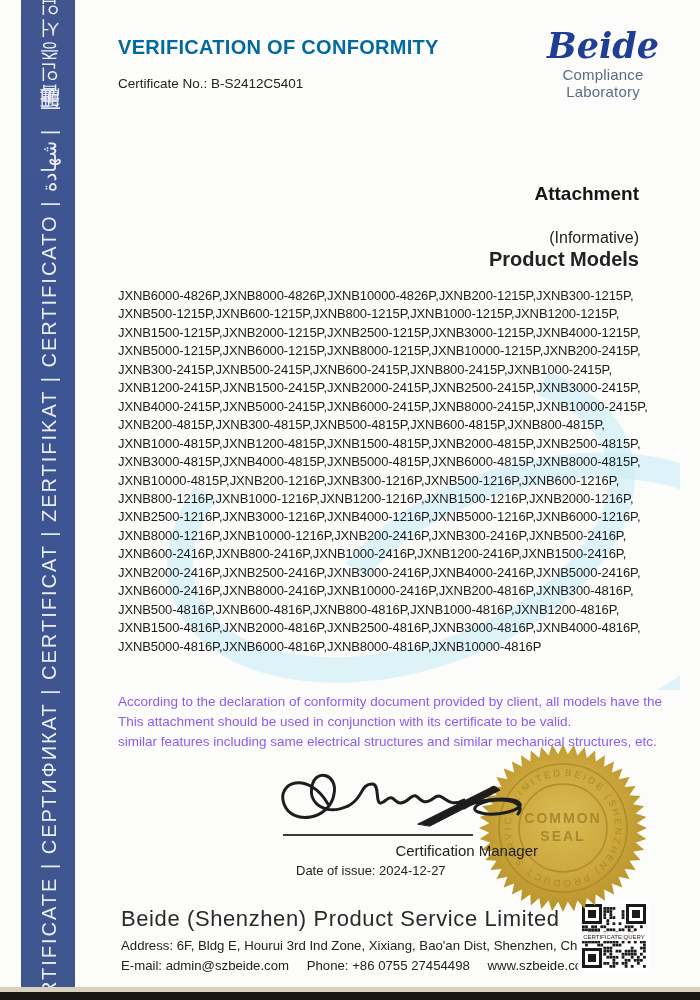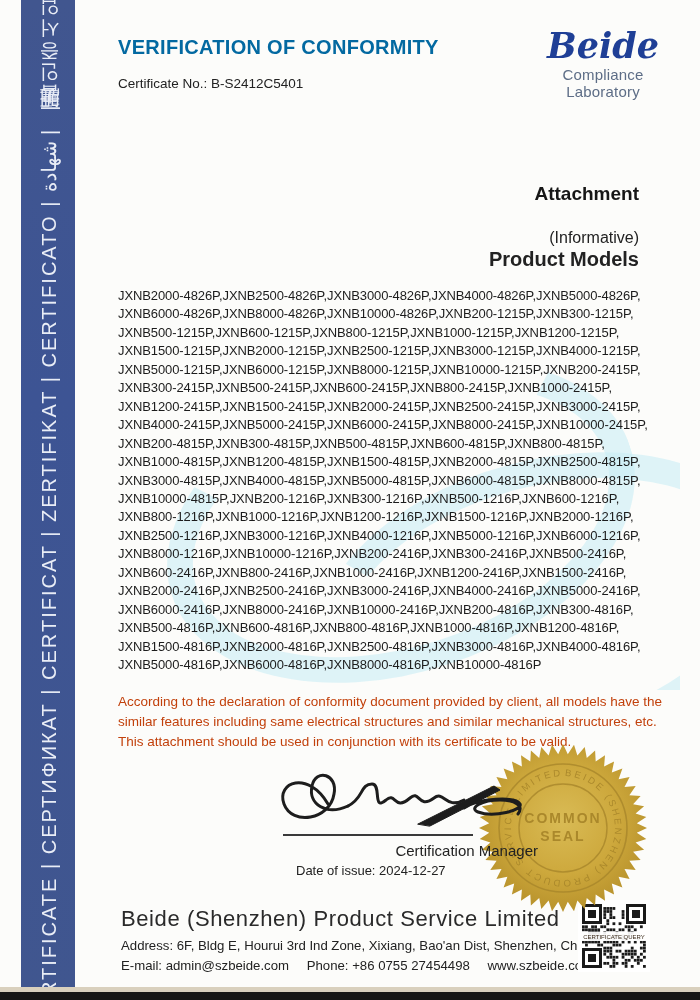--- a/index.html
+++ b/index.html
@@ -34,21 +34,21 @@
   
   .wm-wrap{position:absolute;left:100px;top:330px;width:580px;height:360px;overflow:hidden;z-index:0;}
   .wm-arc{position:absolute;border:26px solid #c7edf5;border-radius:50%;opacity:.55;}
   .wm-arc.a1{width:430px;height:250px;left:60px;top:40px;transform:rotate(-18deg);border-top-color:transparent;}
   .wm-arc.a2{width:420px;height:240px;left:210px;top:130px;transform:rotate(-15deg);border-left-color:transparent;}
   
   .models{position:absolute;left:118px;top:287px;width:540px;z-index:1;}
   .model-line{font-size:13px;line-height:18.45px;letter-spacing:-0.1px;white-space:nowrap;color:#1c1c1c;}
   
   .declaration{position:absolute;left:118px;top:692px;width:545px;z-index:1;}
-  .decl-line{font-size:13.5px;line-height:19.8px;white-space:nowrap;color:#c2410c;}
+  .decl-line{font-size:13.5px;line-height:19.8px;white-space:nowrap;color:#8b5cf6;}
   
   .sig-area{position:absolute;left:268px;top:760px;width:270px;z-index:2;}
   .sig-svg{display:block;}
   .sig-rule{width:190px;height:2px;background:#3a3a3a;margin-left:15px;margin-top:-4px;}
   .sig-role{font-size:15px;margin:6px 0 0 28px;text-align:right;}
   .sig-date{font-size:13px;margin:4px 0 0 28px;}
   
   .seal{position:absolute;left:478px;top:743px;width:170px;height:170px;z-index:1;}
   
   .company-name{position:absolute;left:121px;top:906px;font-size:22px;letter-spacing:.6px;color:#2a2a2a;}
@@ -80,21 +80,20 @@
 <div class="center-col h-attachment">Attachment</div>
 <div class="center-col h-informative">(Informative)</div>
 <div class="center-col h-models">Product Models</div>
 
 <div class="wm-wrap">
   <div class="wm-arc a1"></div>
   <div class="wm-arc a2"></div>
 </div>
 
 <div class="models">
-    <div class="model-line">JXNB2000-4826P,JXNB2500-4826P,JXNB3000-4826P,JXNB4000-4826P,JXNB5000-4826P,</div>
     <div class="model-line">JXNB6000-4826P,JXNB8000-4826P,JXNB10000-4826P,JXNB200-1215P,JXNB300-1215P,</div>
     <div class="model-line">JXNB500-1215P,JXNB600-1215P,JXNB800-1215P,JXNB1000-1215P,JXNB1200-1215P,</div>
     <div class="model-line">JXNB1500-1215P,JXNB2000-1215P,JXNB2500-1215P,JXNB3000-1215P,JXNB4000-1215P,</div>
     <div class="model-line">JXNB5000-1215P,JXNB6000-1215P,JXNB8000-1215P,JXNB10000-1215P,JXNB200-2415P,</div>
     <div class="model-line">JXNB300-2415P,JXNB500-2415P,JXNB600-2415P,JXNB800-2415P,JXNB1000-2415P,</div>
     <div class="model-line">JXNB1200-2415P,JXNB1500-2415P,JXNB2000-2415P,JXNB2500-2415P,JXNB3000-2415P,</div>
     <div class="model-line">JXNB4000-2415P,JXNB5000-2415P,JXNB6000-2415P,JXNB8000-2415P,JXNB10000-2415P,</div>
     <div class="model-line">JXNB200-4815P,JXNB300-4815P,JXNB500-4815P,JXNB600-4815P,JXNB800-4815P,</div>
     <div class="model-line">JXNB1000-4815P,JXNB1200-4815P,JXNB1500-4815P,JXNB2000-4815P,JXNB2500-4815P,</div>
     <div class="model-line">JXNB3000-4815P,JXNB4000-4815P,JXNB5000-4815P,JXNB6000-4815P,JXNB8000-4815P,</div>
@@ -105,22 +104,22 @@
     <div class="model-line">JXNB600-2416P,JXNB800-2416P,JXNB1000-2416P,JXNB1200-2416P,JXNB1500-2416P,</div>
     <div class="model-line">JXNB2000-2416P,JXNB2500-2416P,JXNB3000-2416P,JXNB4000-2416P,JXNB5000-2416P,</div>
     <div class="model-line">JXNB6000-2416P,JXNB8000-2416P,JXNB10000-2416P,JXNB200-4816P,JXNB300-4816P,</div>
     <div class="model-line">JXNB500-4816P,JXNB600-4816P,JXNB800-4816P,JXNB1000-4816P,JXNB1200-4816P,</div>
     <div class="model-line">JXNB1500-4816P,JXNB2000-4816P,JXNB2500-4816P,JXNB3000-4816P,JXNB4000-4816P,</div>
     <div class="model-line">JXNB5000-4816P,JXNB6000-4816P,JXNB8000-4816P,JXNB10000-4816P</div>
   </div>
 
 <div class="declaration">
     <div class="decl-line">According to the declaration of conformity document provided by client, all models have the</div>
+    <div class="decl-line">This attachment should be used in conjunction with its certificate to be valid.</div>
     <div class="decl-line">similar features including same electrical structures and similar mechanical structures, etc.</div>
-    <div class="decl-line">This attachment should be used in conjunction with its certificate to be valid.</div>
   </div>
 
 <div class="sig-area">
   <svg class="sig-svg" width="270" height="78" viewBox="0 0 270 78">
     <g fill="none" stroke="#1d1d1d" stroke-width="3" stroke-linecap="round">
       <path d="M60,44 C40,10 8,22 16,44 C24,66 62,60 66,34 C70,14 48,8 44,26 C40,44 58,56 80,46"></path>
       <path d="M80,46 C96,38 92,24 104,24 C114,24 104,52 118,40 C128,31 126,52 142,38 C152,29 150,50 166,38 C176,30 178,50 196,40"></path>
       <path d="M150,64 L226,26 L232,30 L162,66 Z" fill="#1d1d1d" stroke-width="1"></path>
       <path d="M196,48 C210,38 248,36 252,44 C255,50 226,58 210,52 C200,48 214,40 232,40 C248,40 256,46 250,54"></path>
     </g>

